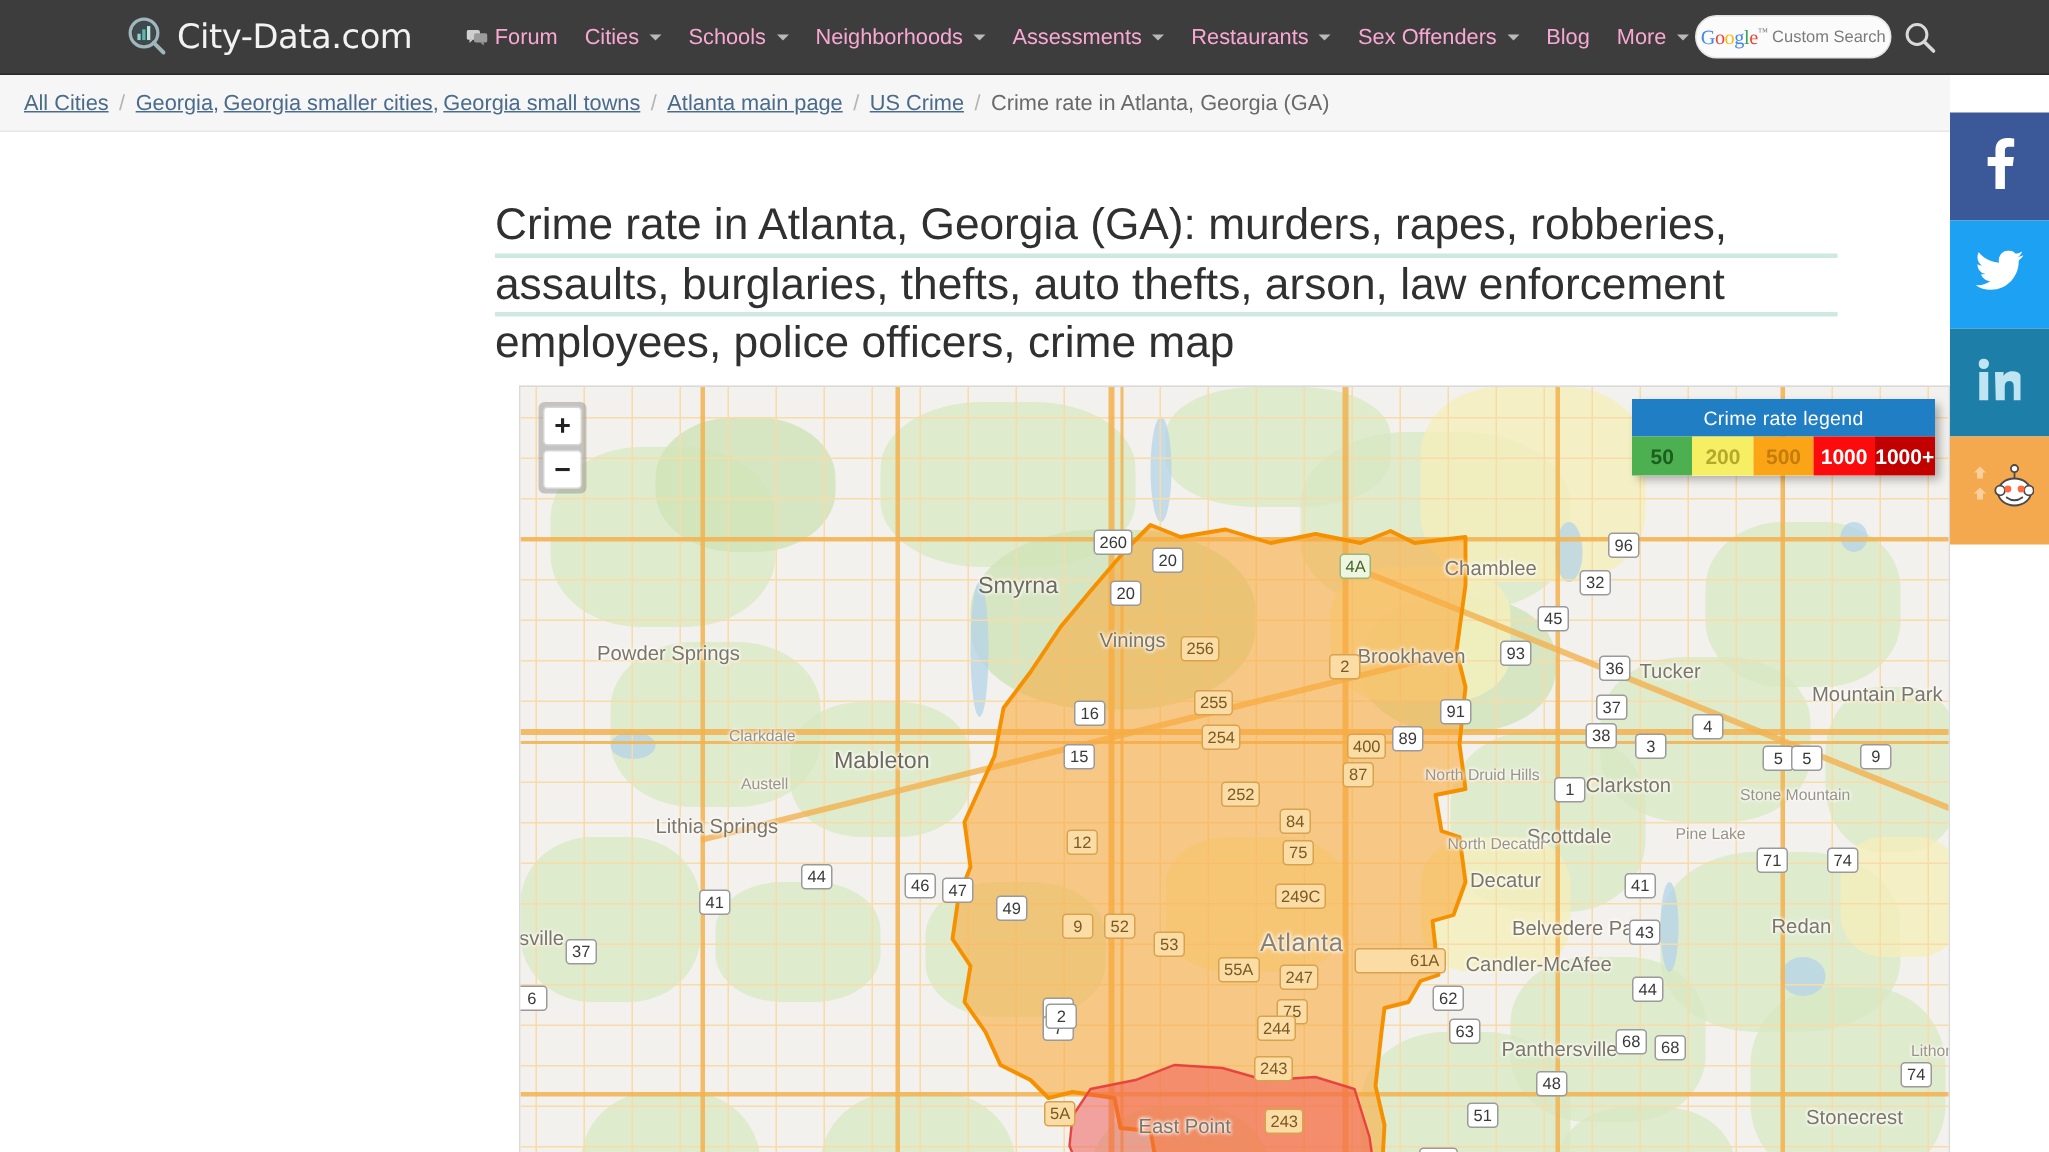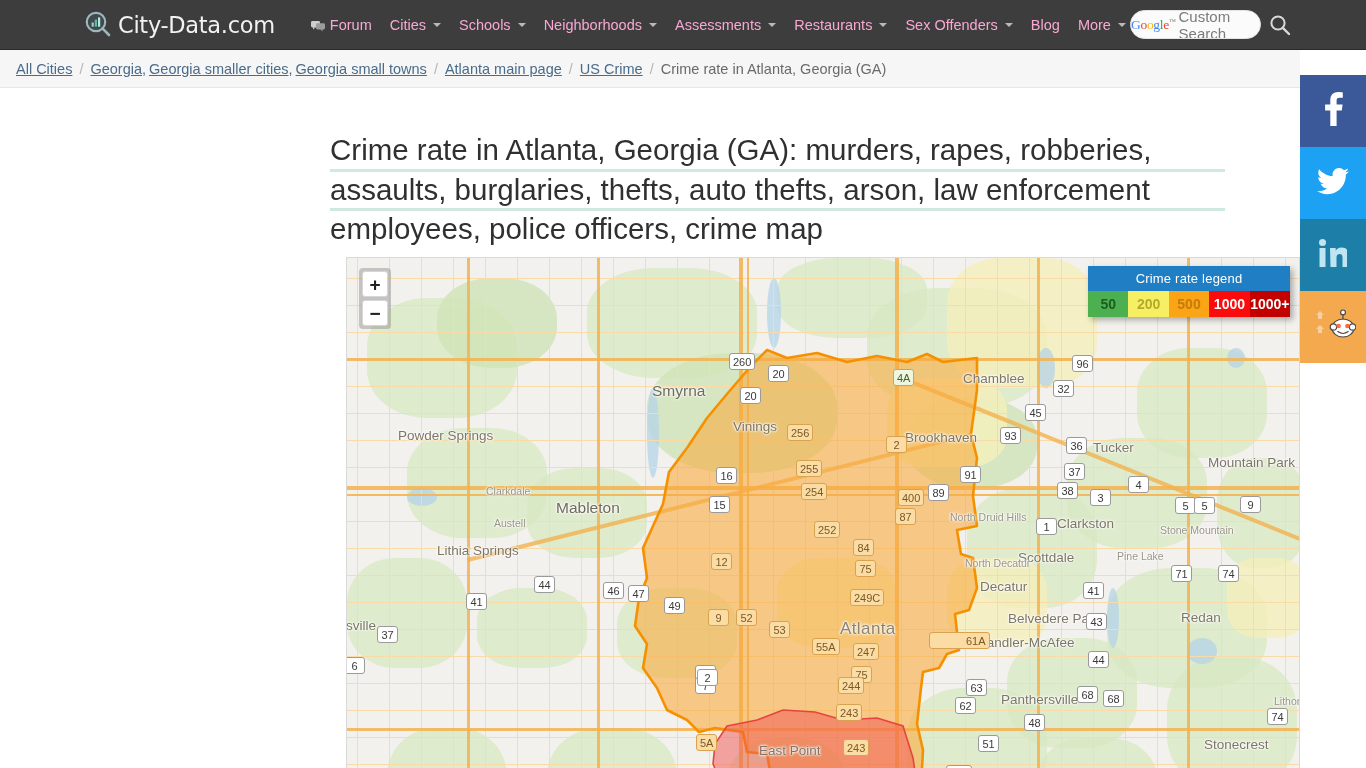--- a/index.html
+++ b/index.html
@@ -49,21 +49,21 @@
   }
   .search-box {
     width: 131px; height: 29px; border-radius: 15px;
     background: #fbfbfb; border: 1px solid #e4e4e4;
     display: flex; align-items: center; justify-content: center;
     cursor: text; overflow: hidden;
   }
   .g-logo { font-size: 13.5px; font-family: "Liberation Serif", serif; letter-spacing: -0.3px; }
   .g-b { color: #4285F4; } .g-r { color: #EA4335; } .g-y { color: #FBBC05; } .g-g { color: #34A853; }
   .g-tm { font-size: 7px; vertical-align: super; color: #777; }
-  .cs-text { font-size: 15px; color: #7b7b7b; margin-left: 3px; }
+  .cs-text { font-size: 11px; color: #7b7b7b; margin-left: 3px; }
   .mag-icon { width: 22px; height: 22px; position: relative; cursor: pointer; }
 
   
   .breadcrumb-bar {
     position: absolute; top: 50px; left: 0;
     width: 1300px; height: 38px;
     background: #f6f6f6;
     border-bottom: 1px solid #e7e7e7;
     display: flex; align-items: center;
     padding-left: 16px;
@@ -466,22 +466,22 @@
         <div class="shield on-orange" style="left: 503px; top: 331px;">249C</div>
         <div class="shield on-orange" style="left: 361px; top: 351px;">9</div>
         <div class="shield on-orange" style="left: 389px; top: 351px;">52</div>
         <div class="shield on-orange" style="left: 422px; top: 363px;">53</div>
         <div class="shield on-orange" style="left: 465px; top: 380px;">55A</div>
         <div class="shield on-orange" style="left: 506px; top: 385px;">247</div>
         <div class="shield on-orange" style="left: 504px; top: 408px;">75</div>
         <div class="shield on-orange" style="left: 491px; top: 419px;">244</div>
         <div class="shield on-orange" style="left: 489px; top: 446px;">243</div>
         <div class="shield on-orange" style="left: 496px; top: 481px;">243</div>
-        <div class="shield on-orange" style="left: 582px; top: 374px; padding-left: 36px;">61A</div>
-        <div class="shield " style="left: 608px; top: 399px; margin-top: 40px;">62</div>
+        <div class="shield on-orange" style="left: 556px; top: 374px; padding-left: 36px;">61A</div>
+        <div class="shield " style="left: 608px; top: 399px;">62</div>
         <div class="shield " style="left: 619px; top: 421px;">63</div>
         <div class="shield " style="left: 631px; top: 477px;">51</div>
         <div class="shield " style="left: 599px; top: 507px;">675</div>
         <div class="shield on-orange" style="left: 349px; top: 476px;">5A</div>
         <div class="shield " style="left: 348px; top: 407px;">7</div>
         <div class="shield " style="left: 348px; top: 419px;">7</div>
         <div class="shield " style="left: 350px; top: 411px;">2</div>
       </div>
 
     <div class="zoomctl">

